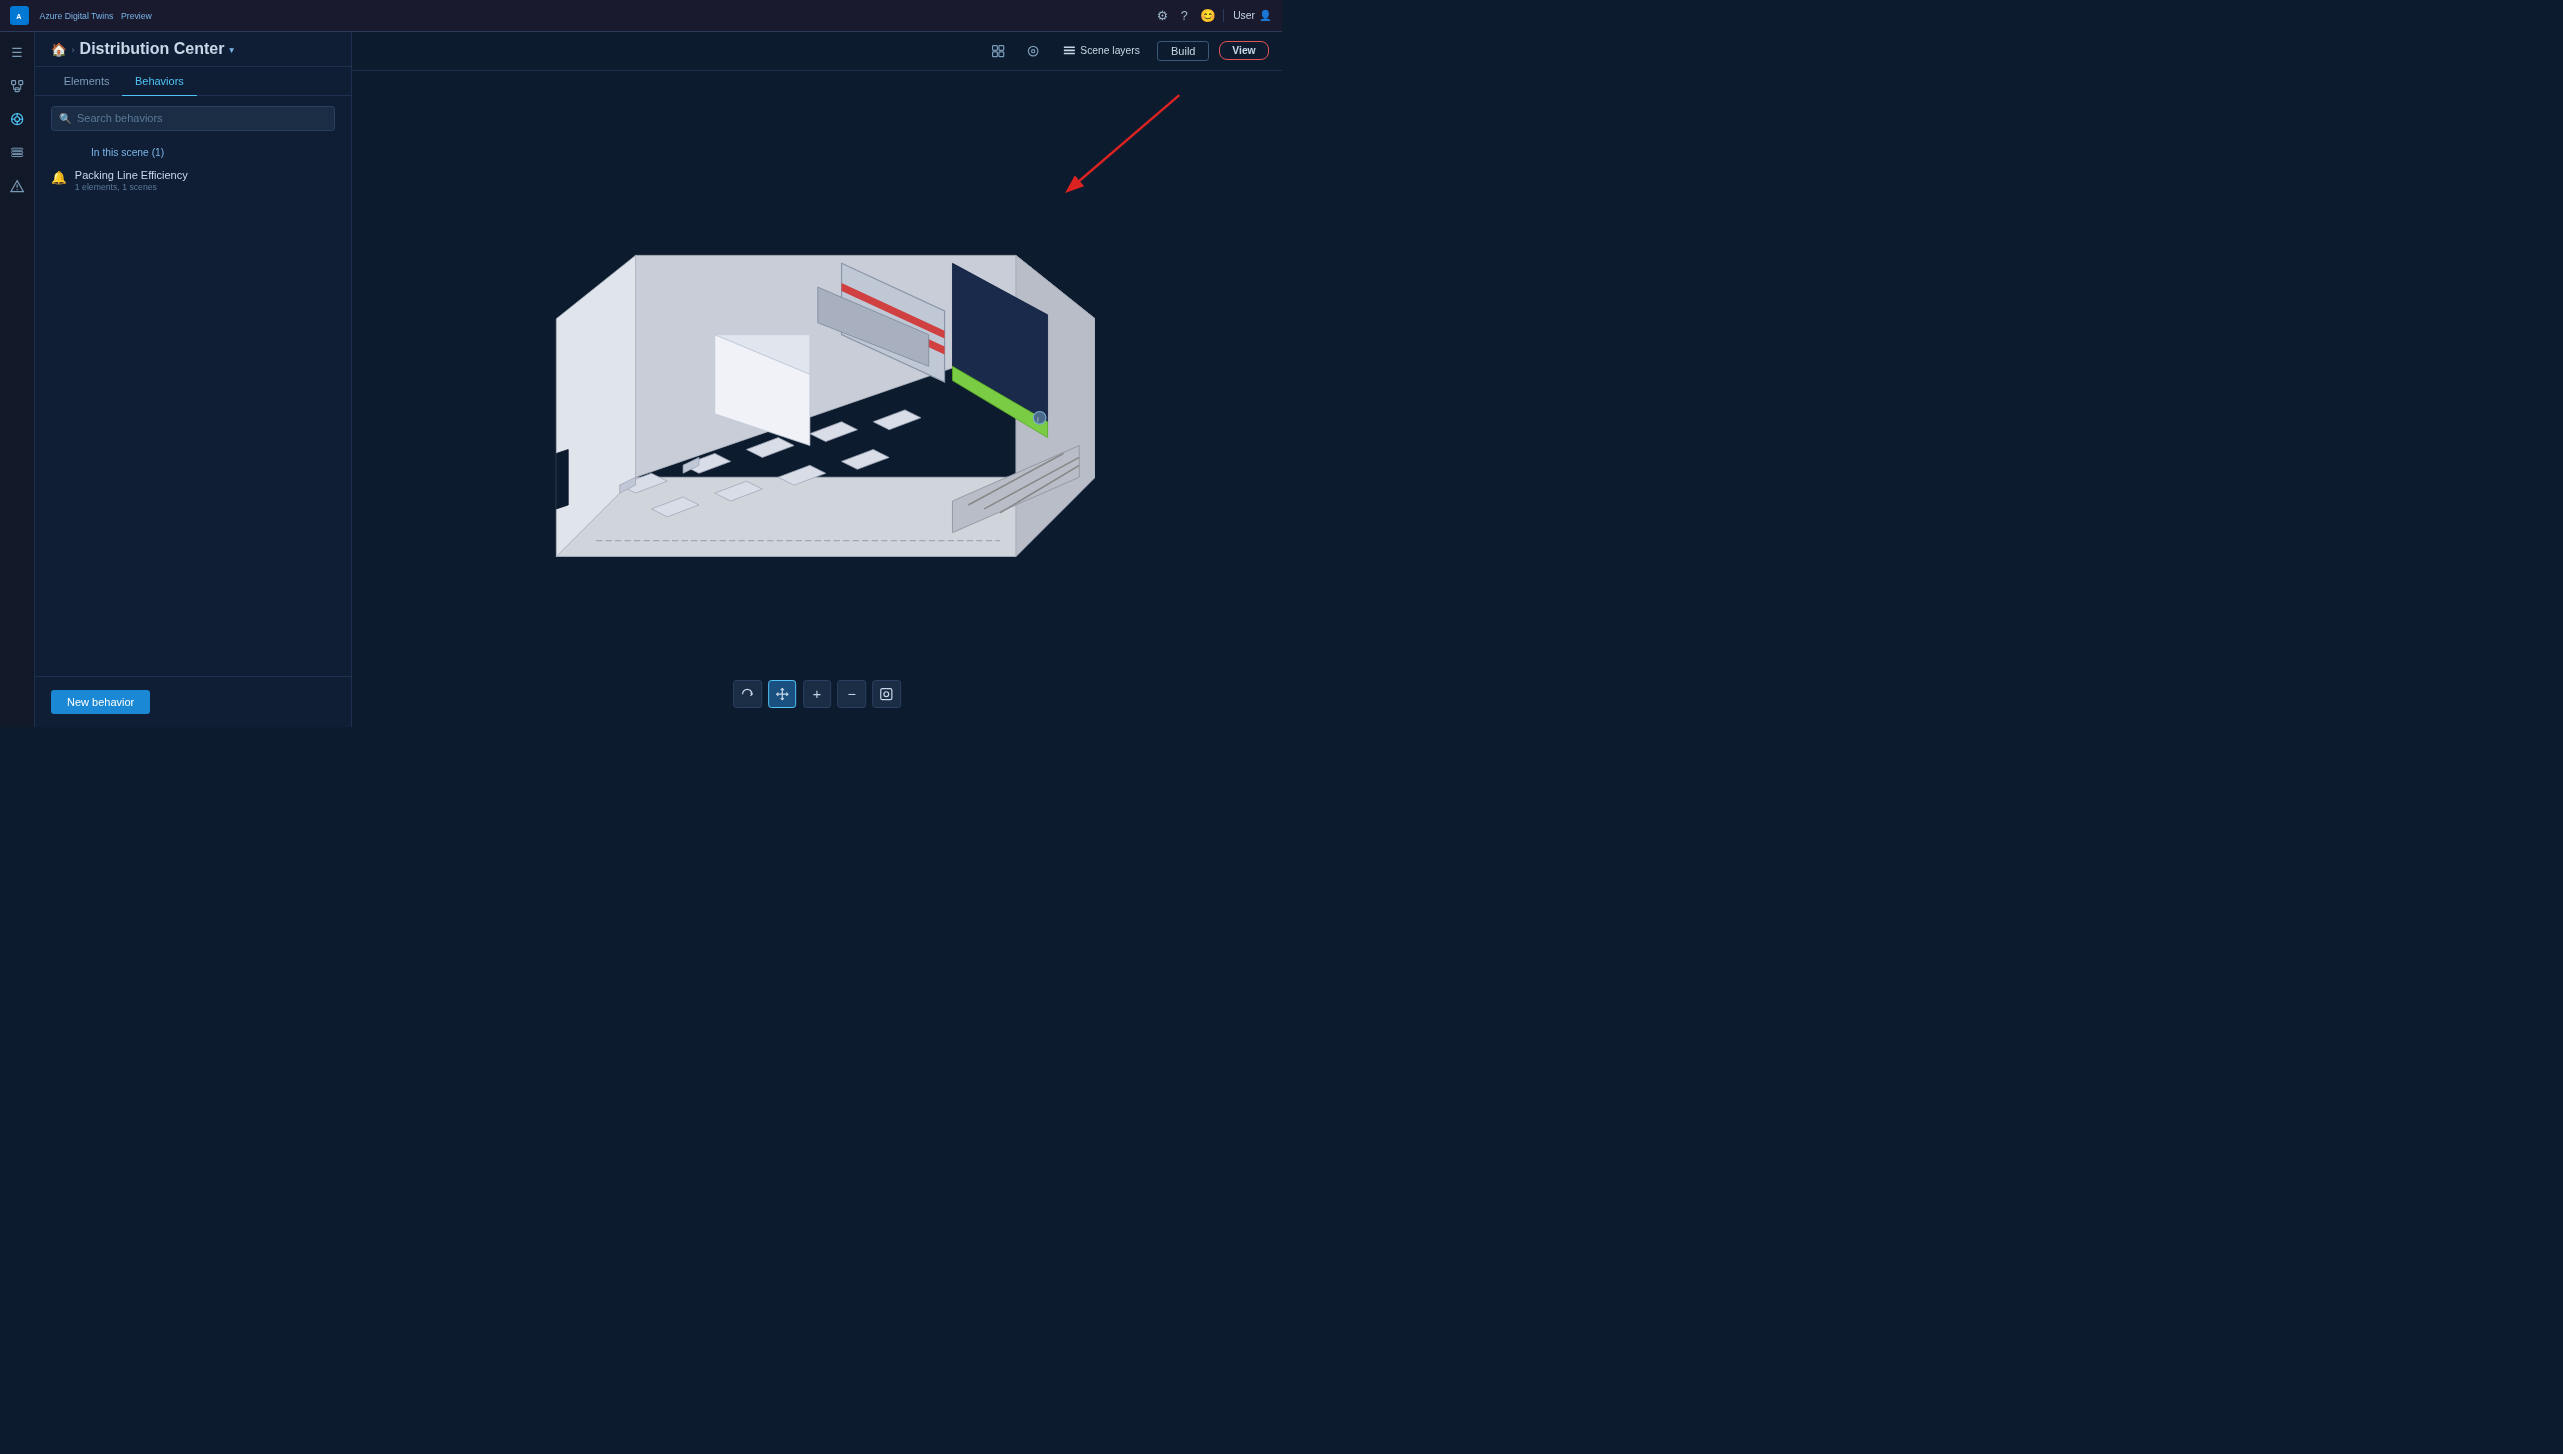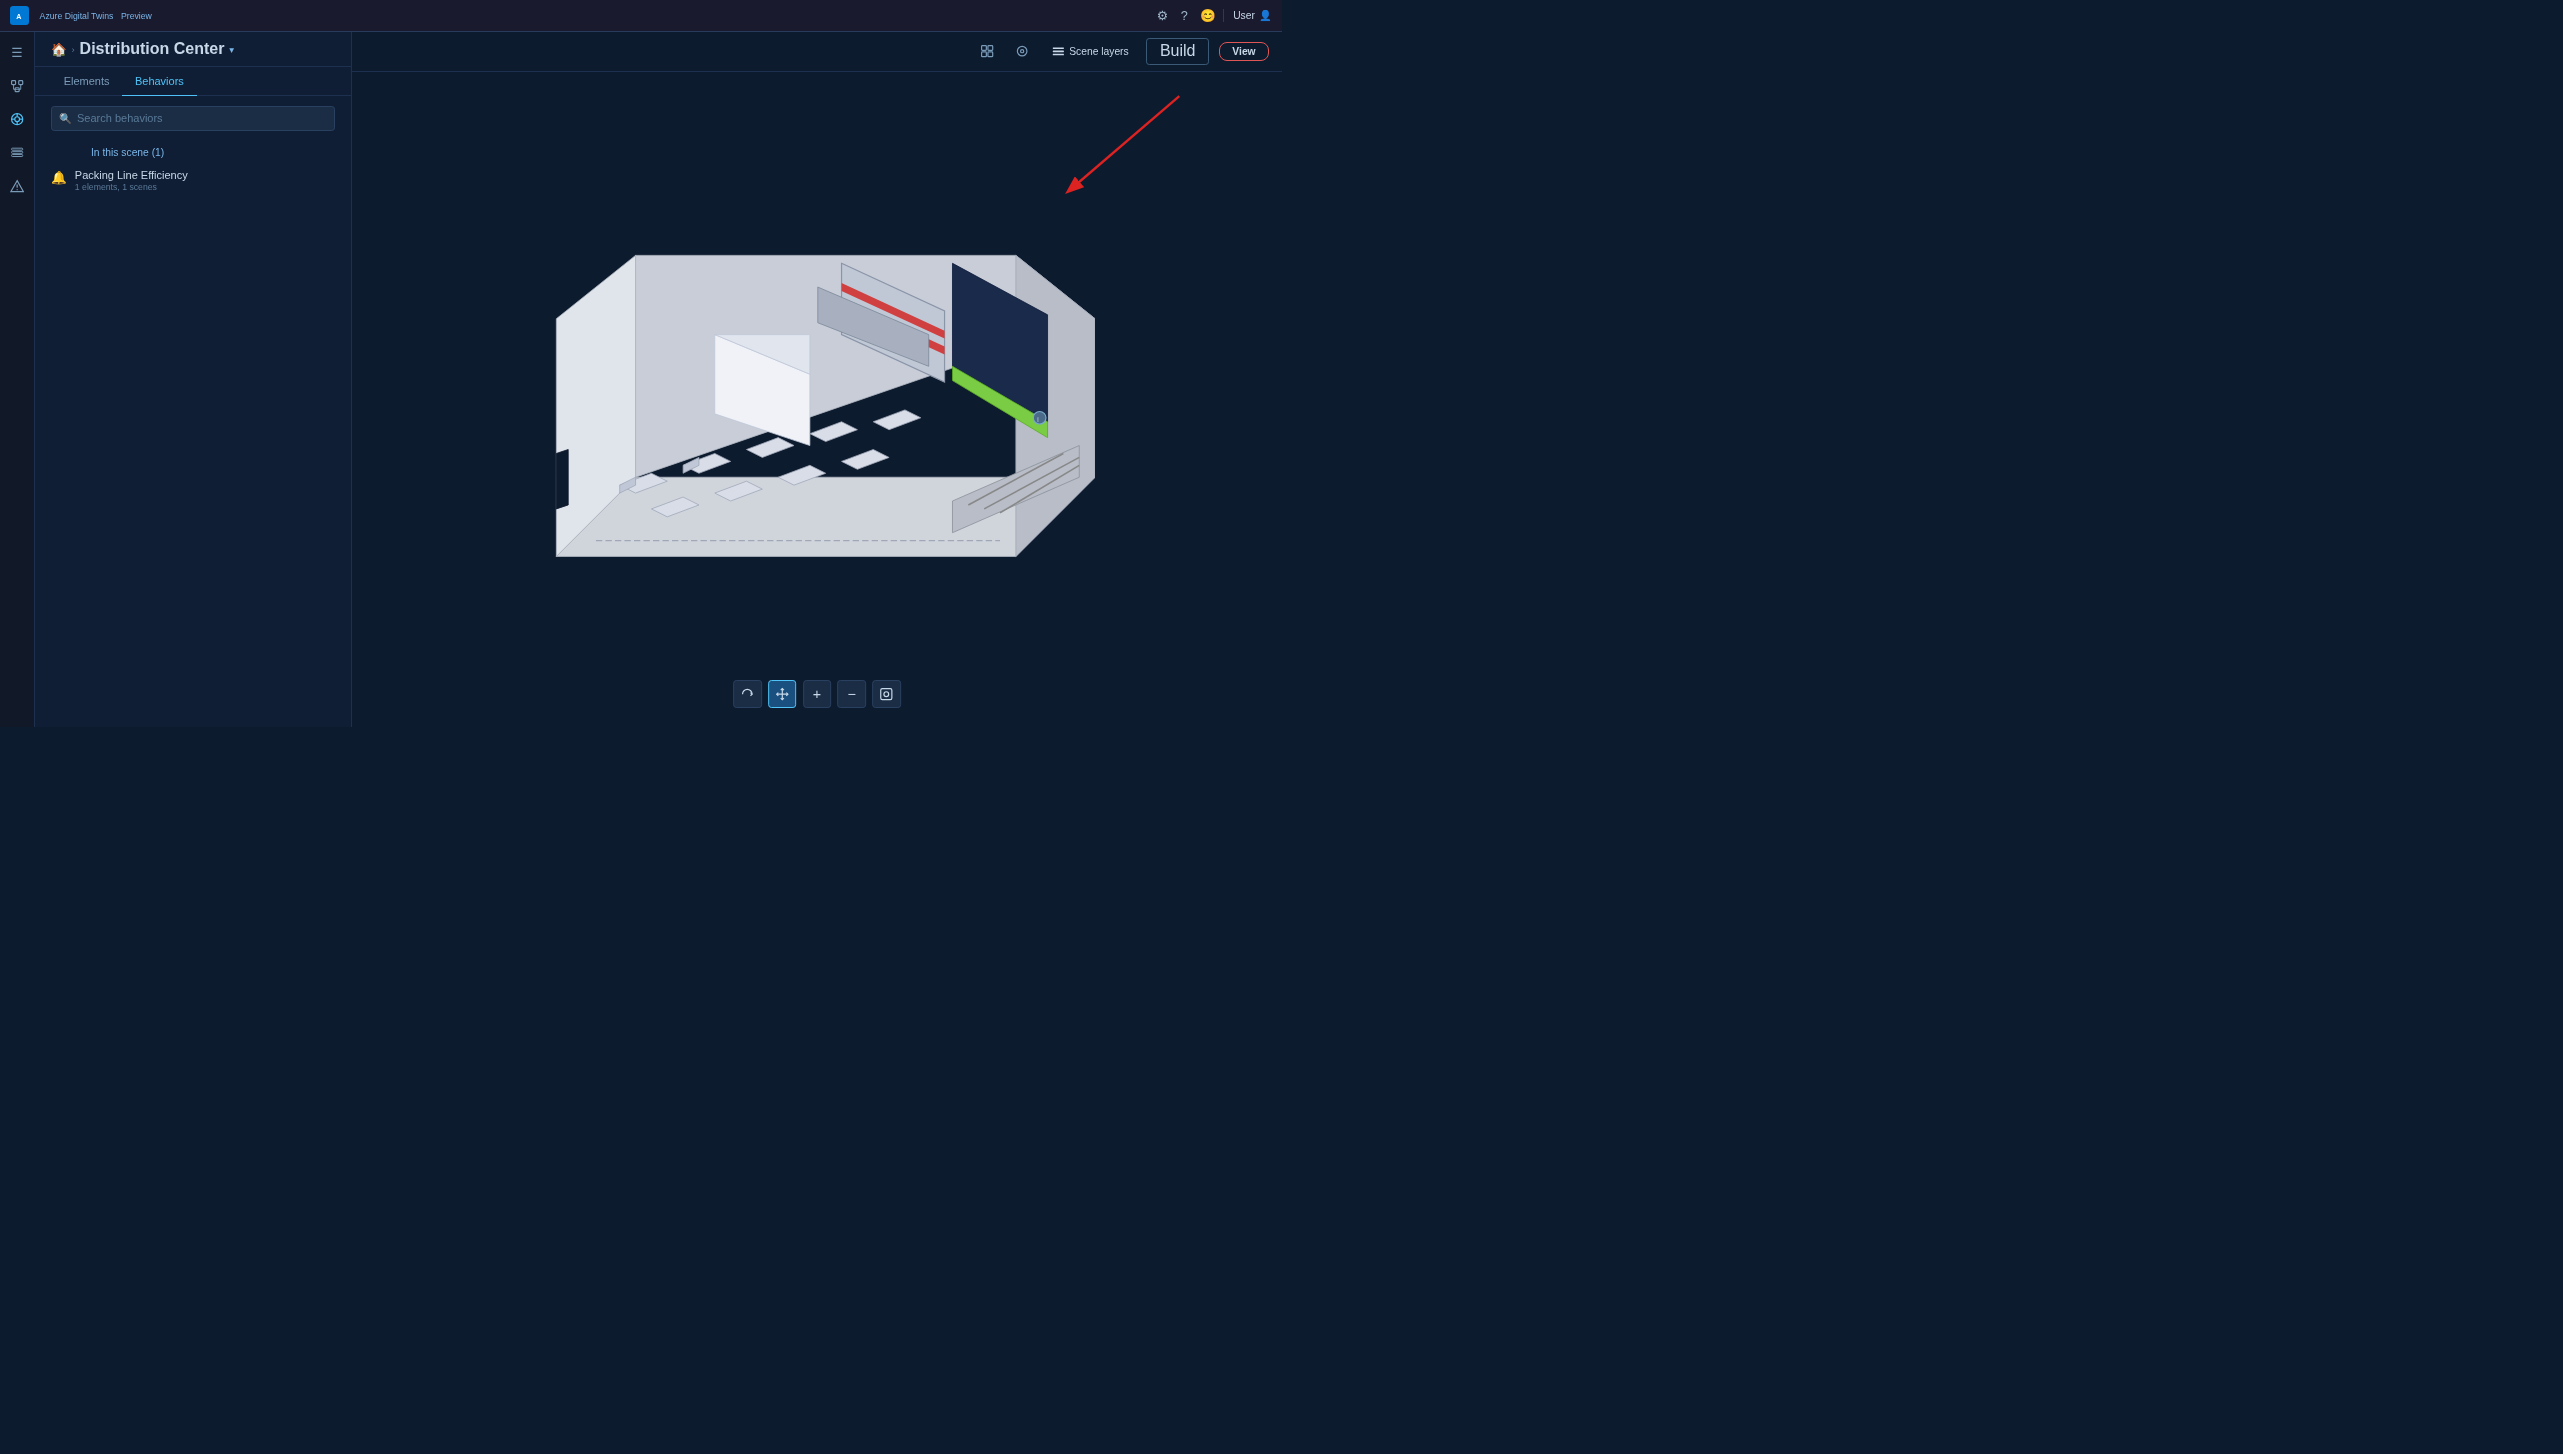--- a/index.html
+++ b/index.html
@@ -264,21 +264,21 @@
       padding: 3.2px 8px;
       border-radius: 3.2px;
     }
     .toolbar-build-btn {
       padding: 3.2px 12.7px;
       background: transparent;
       border: 0.8px solid #3a5a78;
       color: #c8d8e8;
       border-radius: 3.2px;
       cursor: pointer;
-      font-size: 16px;
+      font-size: 11px;
     }
     .toolbar-view-btn {
       padding: 3.2px 12.7px;
       background: transparent;
       border: 1.6px solid #e05555;
       color: #c8d8e8;
       border-radius: 8px;
       cursor: pointer;
       font-size: 10.3px;
       font-weight: 600;
@@ -425,20 +425,23 @@
     <div>
       <div class="behavior-item">
         <span class="behavior-icon">🔔</span>
         <div class="behavior-info">
           <div class="behavior-name">Packing Line Efficiency</div>
           <div class="behavior-meta">1 elements, 1 scenes</div>
         </div>
       </div>
     </div>
 
+    <div class="bottom-bar">
+      <button class="new-behavior-btn">New behavior</button>
+    </div>
 
   </div>
 
   <div class="canvas-area">
 
     <div class="canvas-toolbar">
       <button class="toolbar-icon-btn">
         <svg width="14.3" height="14.3" viewBox="0 0 18 18" fill="none">
           <rect x="2" y="2" width="6" height="6" rx="1" stroke="#7a9bb8" stroke-width="1.5"></rect>
           <rect x="10" y="2" width="6" height="6" rx="1" stroke="#7a9bb8" stroke-width="1.5"></rect>

